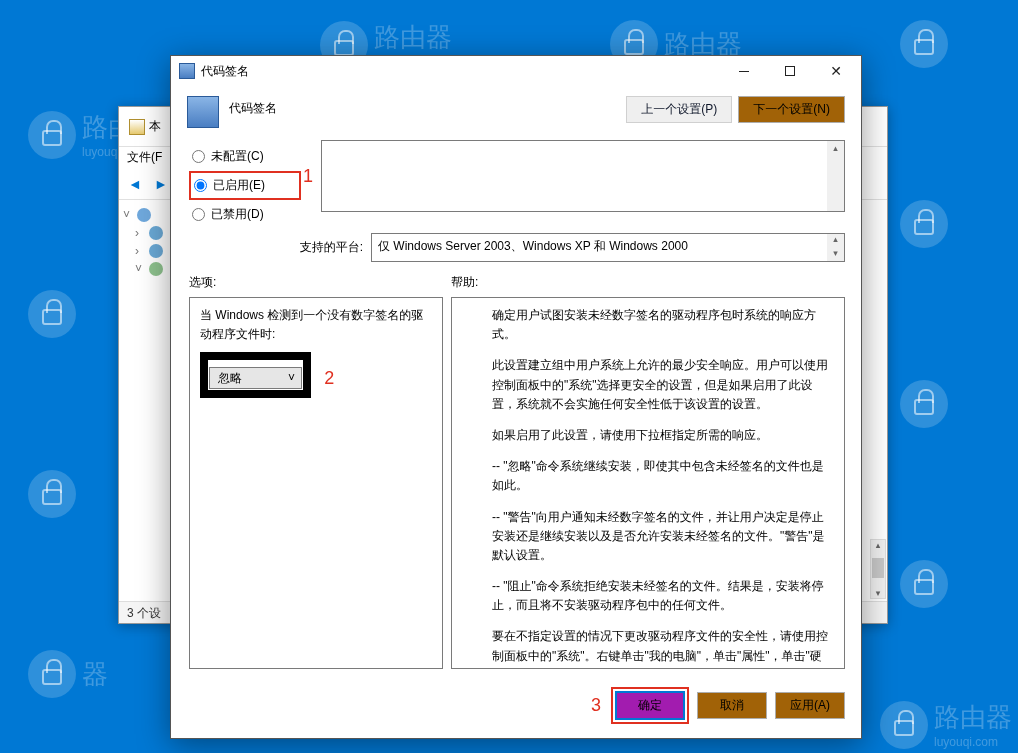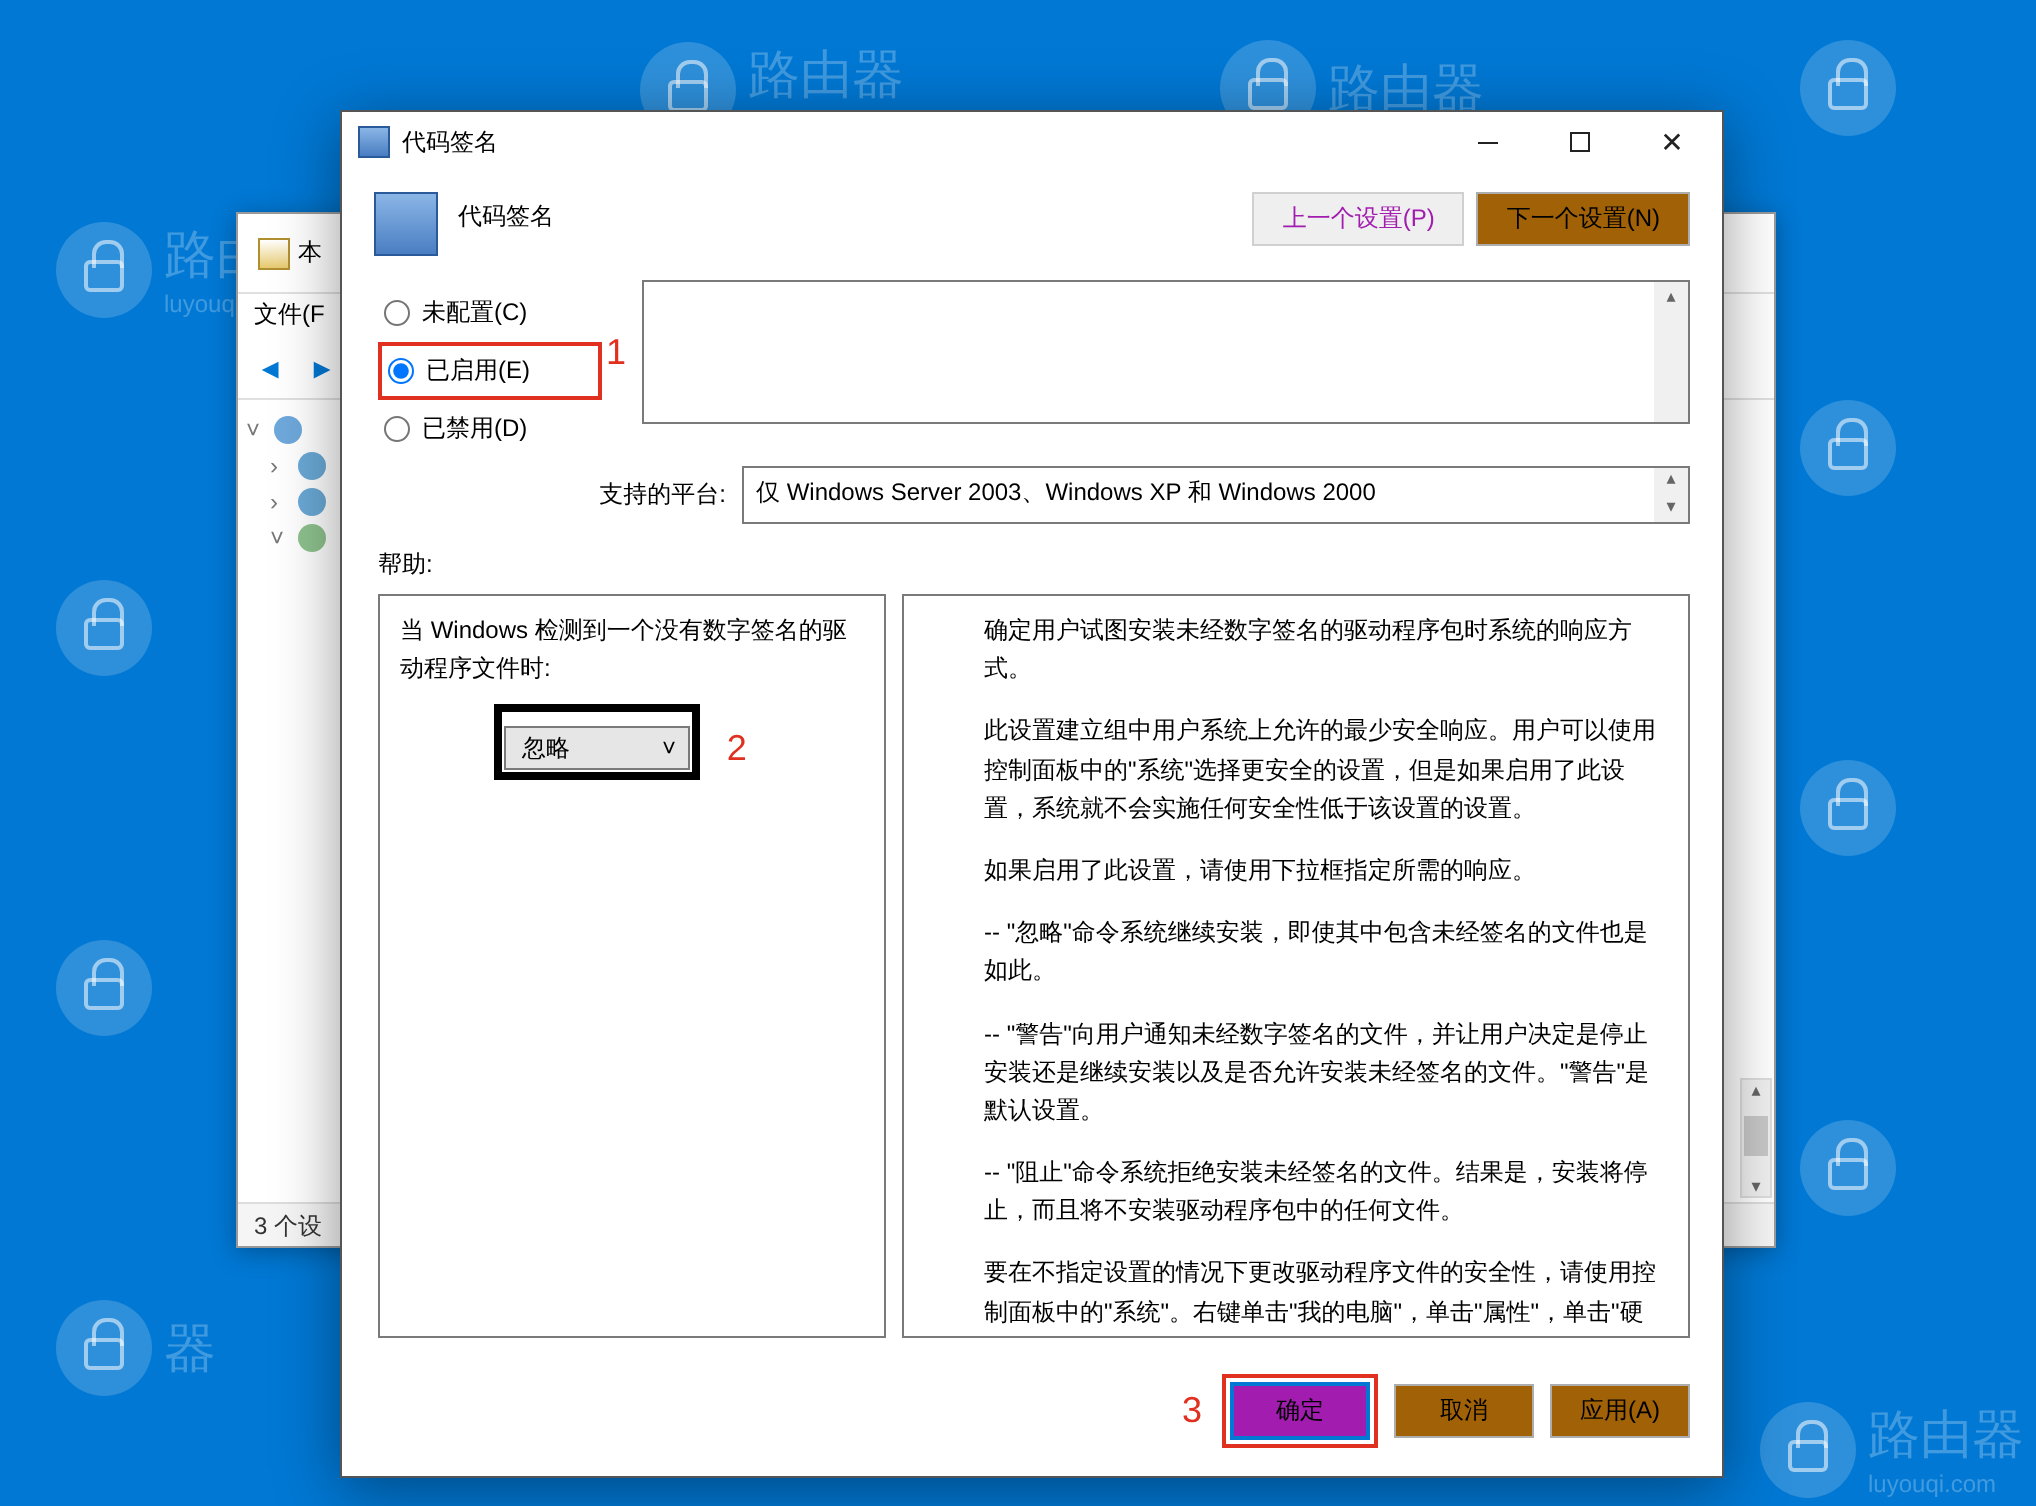--- a/index.html
+++ b/index.html
@@ -80,21 +80,21 @@
 .titlebar .wbtn{width:46px;height:30px;display:flex;align-items:center;justify-content:center;font-size:11px;color:#222;cursor:default;}
 .min-line{width:10px;height:1px;background:#222;}
 .max-box{width:10px;height:10px;border:1px solid #222;}
 .x-mark{font-size:14px;line-height:1;}
 
 .topsection{display:flex;padding:10px 16px 6px 16px;gap:10px;}
 .ts-icon{width:32px;height:32px;background:linear-gradient(#8ab5e6,#4a7ec2);border:1px solid #2a5a99;flex-shrink:0;}
 .ts-title{font-size:12px;padding-top:4px;}
 .ts-buttons{margin-left:auto;display:flex;gap:6px;align-items:flex-start;}
 .btn{background:#a16207;border:1px solid #adadad;padding:4px 14px;font-size:12px;cursor:default;min-width:96px;text-align:center;}
-.btn.disabled{color:#a21caf;background:#efefef;border-color:#d0d0d0;}
+.btn.disabled{color:#0f172a;background:#efefef;border-color:#d0d0d0;}
 
 .config-row{display:flex;padding:6px 16px 0 18px;gap:20px;}
 .radios{width:112px;padding-top:4px;}
 .radio{display:flex;align-items:center;gap:6px;padding:4px 3px;font-size:12px;}
 .radio input{margin:0;}
 .radio.highlight{border:2px solid #e03020;margin:2px 0;}
 .comment-col{flex:1;display:flex;gap:8px;}
 .comment-col .lbl{width:60px;padding-top:4px;text-align:right;white-space:nowrap;}
 .textarea{flex:1;border:1px solid #7a7a7a;height:72px;background:#fff;resize:none;font-family:inherit;font-size:12px;padding:2px;position:relative;}
 .textarea .sbar{position:absolute;right:0;top:0;bottom:0;width:17px;background:#f0f0f0;}
@@ -115,21 +115,21 @@
 .labels-row .l2{flex:1;}
 
 .panels{display:flex;gap:8px;padding:4px 16px 8px 18px;flex:1;min-height:0;}
 .panel{border:1px solid #7a7a7a;background:#fff;padding:8px 10px;font-size:12px;line-height:1.6;overflow:auto;}
 .panel.left{width:254px;}
 .panel.right{flex:1;padding-left:40px;}
 .panel p{margin-bottom:12px;}
 .dropdown{display:inline-flex;align-items:center;border:1px solid #7a7a7a;background:#e6e6e6;height:22px;margin-top:6px;}
 .dropdown .val{padding:0 8px;min-width:72px;}
 .dropdown .car{padding:0 6px;}
-.dd-wrap{border:4px solid #000000;display:inline-block;padding:1px;margin-left:47px;}
+.dd-wrap{border:8px solid #000000;display:inline-block;padding:1px;}
 
 .footer{display:flex;gap:8px;padding:10px 16px 14px 16px;justify-content:flex-end;align-items:center;}
 .ok-wrap{border:2.5px solid #e03020;padding:2px;}
 .btn.primary{border:2px solid #0078d4;background:#a21caf;}
 </style>
 </head>
 <body>
 
 <div class="wm">
   <div class="blob" style="left:28px;top:110px;">
@@ -280,20 +280,21 @@
 
   <div class="platform-row">
     <div class="lbl">支持的平台:</div>
     <div class="platform-box">
       <span>仅 Windows Server 2003、Windows XP 和 Windows 2000</span>
       <div class="sbar"></div>
     </div>
   </div>
 
   <div class="labels-row">
+    <div class="l1">选项:</div>
     <div class="l2">帮助:</div>
   </div>
 
   <div class="panels">
     <div class="panel left" style="position:relative;">
       <div>当 Windows 检测到一个没有数字签名的驱动程序文件时:</div>
       <div style="margin-top:8px;">
         <span class="dd-wrap">
           <span class="dropdown">
             <span class="val">忽略</span>

